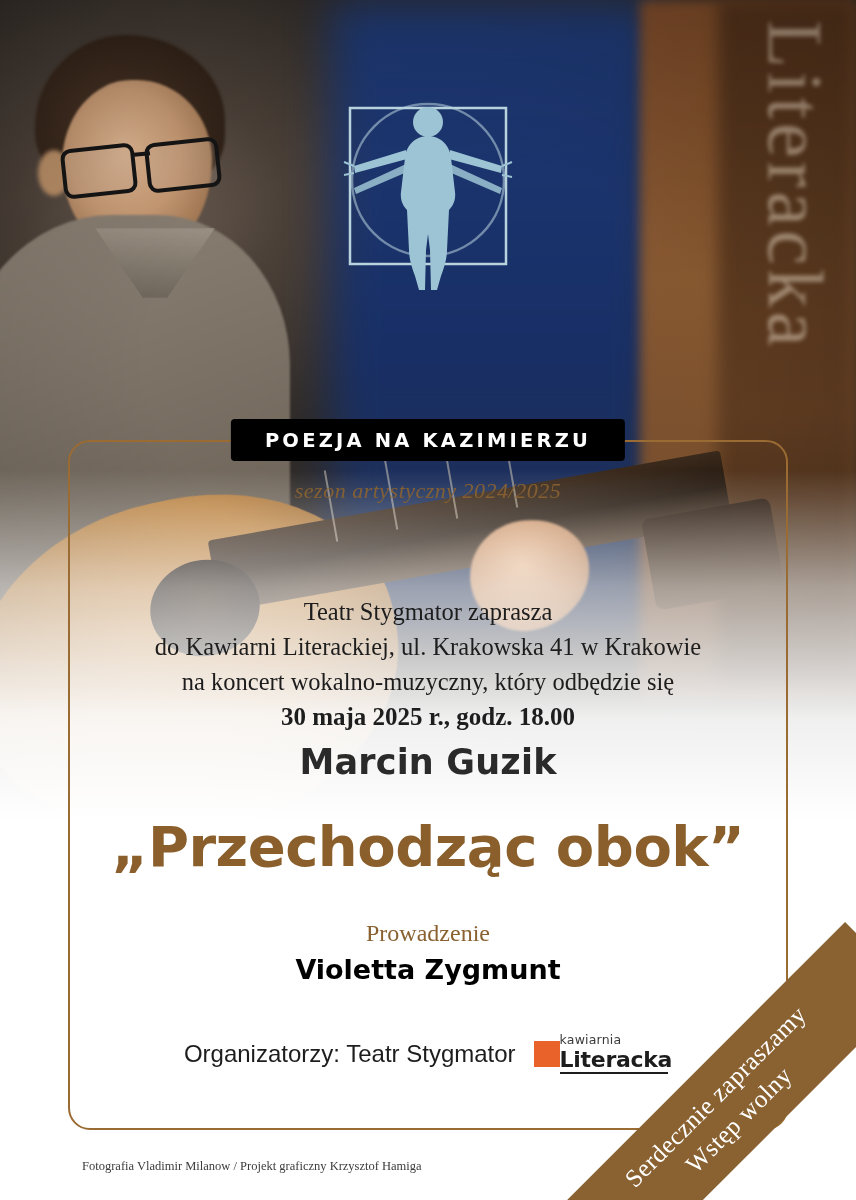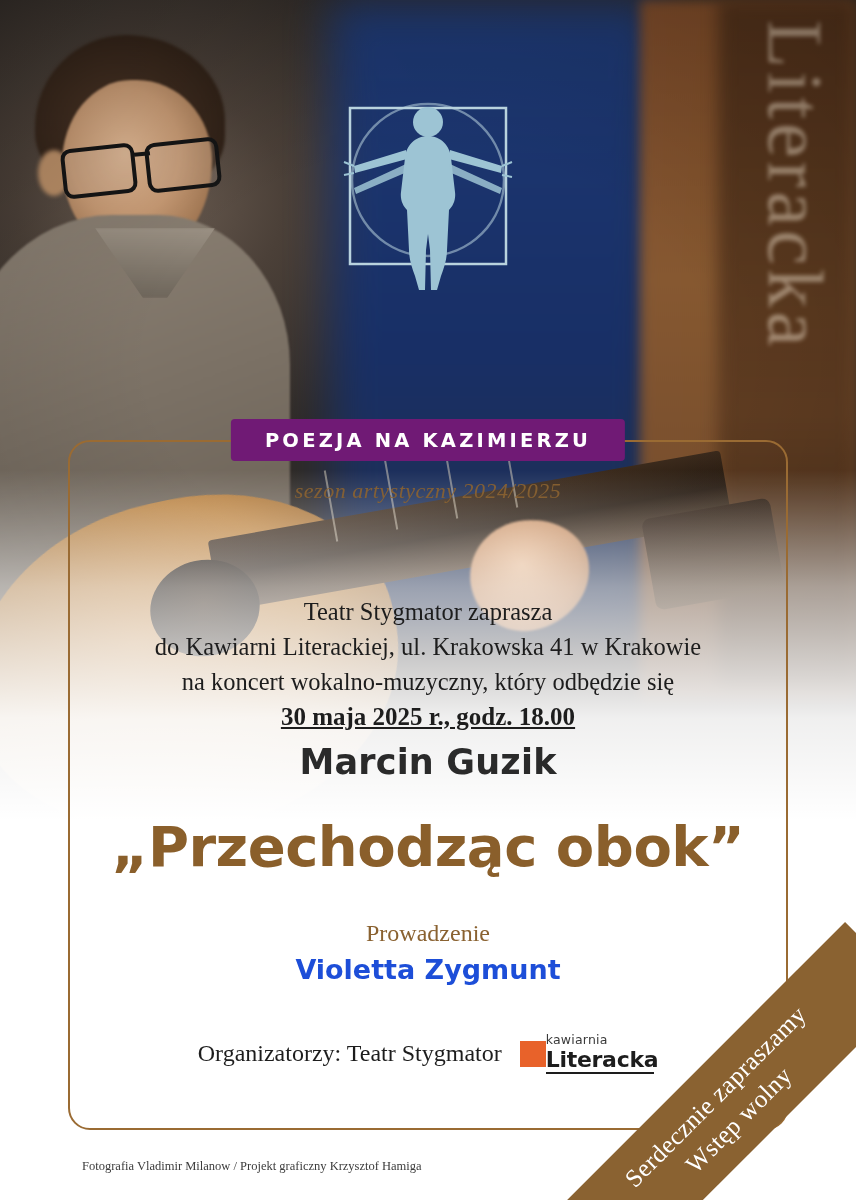--- a/index.html
+++ b/index.html
@@ -220,21 +220,21 @@
   .card-top-mask {
     position: absolute;
     left: 170px; top: -4px;
     width: 384px; height: 8px;
     background: #ffffff;
   }
   .banner {
     position: absolute;
     left: 50%; top: -23px;
     transform: translateX(-50%);
-    background: #701a75;
+    background: #000000;
     color: #ffffff;
     padding: 10px 34px 9px;
     border-radius: 4px;
     font-family: "DejaVu Sans", sans-serif;
     font-weight: bold;
     font-size: 19.5px;
     letter-spacing: 3.2px;
     white-space: nowrap;
   }
   .season {
@@ -251,21 +251,21 @@
 
   .invite {
     position: absolute;
     left: 0; right: 0; top: 152px;
     text-align: center;
     color: #1d1d1d;
     font-family: "Liberation Serif", serif;
     font-size: 24.5px;
     line-height: 35px;
   }
-  .invite .bold { font-weight: bold; font-size: 25px; text-decoration: underline; }
+  .invite .bold { font-weight: bold; font-size: 25px; }
 
   .artist {
     position: absolute;
     left: 0; right: 0; top: 300px;
     text-align: center;
     font-family: "DejaVu Sans", sans-serif;
     font-weight: bold;
     font-size: 35px;
     color: #2a2a2a;
     letter-spacing: .2px;
@@ -289,33 +289,33 @@
     font-size: 24px;
     color: #8a6231;
   }
   .host-name {
     position: absolute;
     left: 0; right: 0; top: 512px;
     text-align: center;
     font-family: "DejaVu Sans", sans-serif;
     font-weight: bold;
     font-size: 27px;
-    color: #1d4ed8;
+    color: #000000;
   }
 
   .organizers {
     position: absolute;
     left: 0; right: 0; top: 592px;
     display: flex;
     align-items: center;
     justify-content: center;
     gap: 18px;
   }
   .org-text {
-    font-family: Liberation Serif, serif;
+    font-family: Liberation Sans, sans-serif;
     font-size: 24px;
     color: #1d1d1d;
   }
   .kaw-logo { display: flex; align-items: center; gap: 0; }
   .kaw-square {
     width: 26px; height: 26px;
     background: #e8622a;
   }
   .kaw-words { line-height: 1; text-align: left; }
   .kaw-small {

